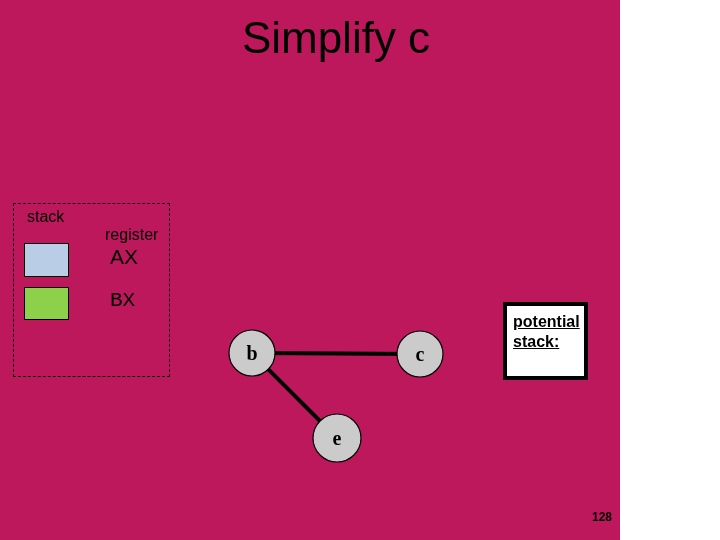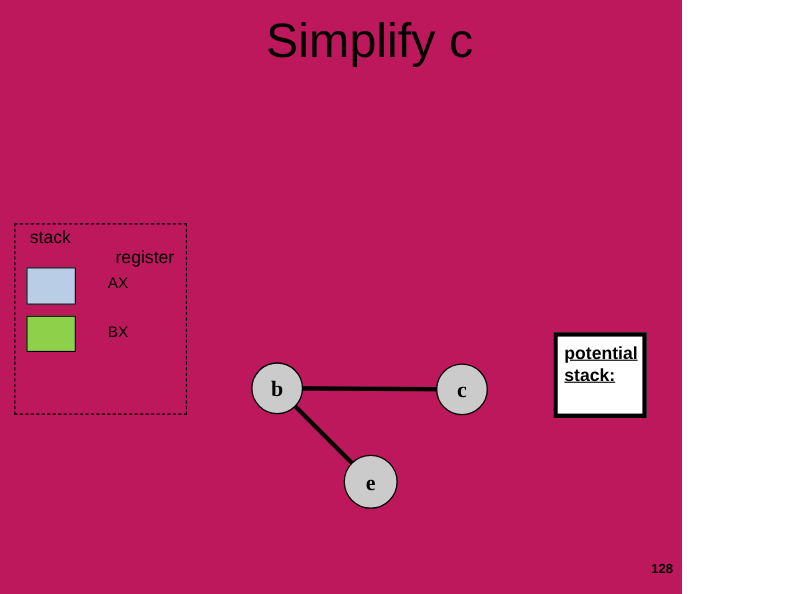--- a/index.html
+++ b/index.html
@@ -16,23 +16,23 @@
   .legend {
     position:absolute; left:13px; top:203px; width:157px; height:174px;
     border:1px dashed #000; box-sizing:border-box;
   }
   .legend-h { position:absolute; font-size:16px; line-height:20px; }
   .legend-h1 { left:13px; top:3px; }
   .legend-h2 { left:76px; top:21px;margin-left:15px; }
   .swatch { position:absolute; left:10px; width:43px; border:1px solid #000; }
   .swatch-ax { top:39px; height:32px; }
   .swatch-bx { top:83px; height:31px; }
-  .reg { position:absolute; left:84px; font-size:14px; line-height:20px; }
+  .reg { position:absolute; left:96px; font-size:21px; line-height:20px; }
   .reg-ax { top:43px; }
-  .reg-bx { top:87px; }
+  .reg-bx { top:87px;font-family:Liberation Mono, monospace; }
   
   .graph { position:absolute; left:0; top:0; width:720px; height:540px; }
   .graph line { stroke:#000; stroke-width:4; }
   .graph circle { stroke:#000; stroke-width:1.2; }
   .graph text {
     font-family:"Liberation Serif", serif; font-weight:bold; font-size:20px;
     text-anchor:middle; fill:#000;
   }
   
   .hardbox {

